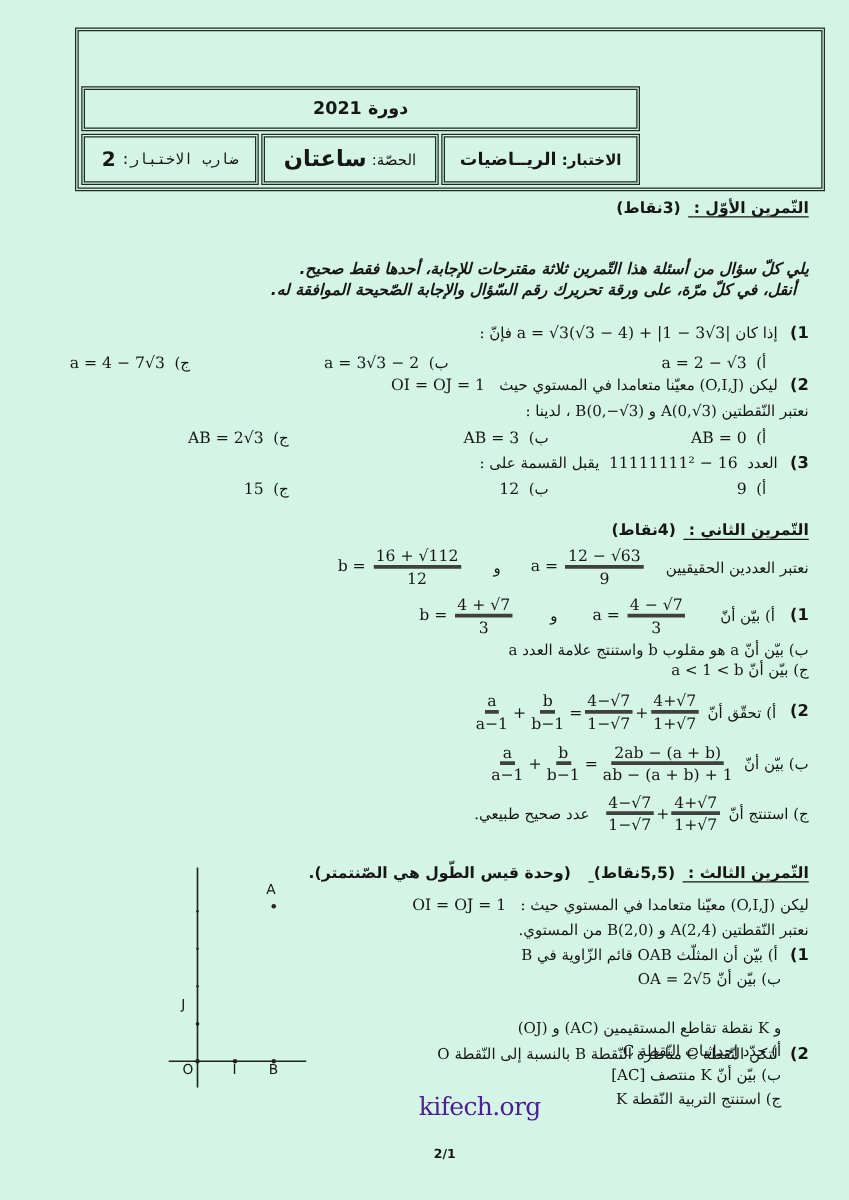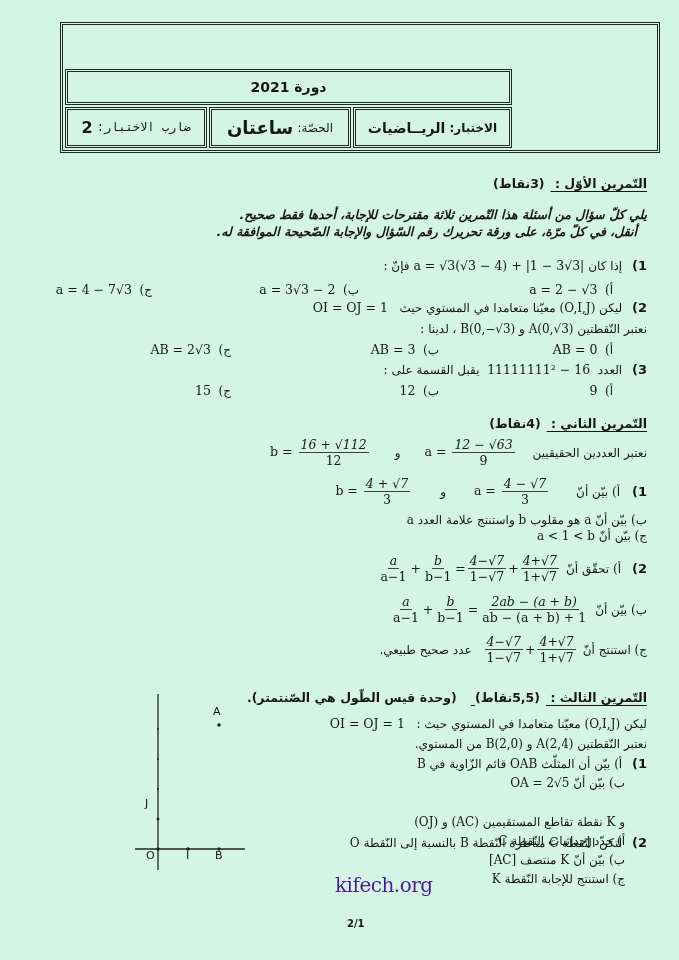--- a/index.html
+++ b/index.html
@@ -44,21 +44,21 @@
     .line {
       font-size: 12px; direction: rtl; white-space: nowrap; line-height: 16px;
     }
     .num { font-family: "DejaVu Sans", sans-serif; font-weight: bold; font-size: 13px; margin-left: 6px; }
     .math { font-family: "DejaVu Serif", serif; direction: ltr; unicode-bidi: isolate; font-size: 12.5px; }
 
     .frac {
       display: inline-flex; flex-direction: column; align-items: center; vertical-align: middle;
       font-family: "DejaVu Serif", serif; font-size: 12.5px; line-height: 15px; margin: 0 2px;
     }
-    .frac .n { border-bottom: 1px solid #404040; padding: 0 2px; font-style: italic; }
+    .frac .n { border-bottom: 3px solid #404040; padding: 0 2px; }
     .frac .d { padding: 0 2px; }
 
     .watermark {
       position: absolute; left: 335px; top: 873px;
       font-family: "DejaVu Serif", serif; font-weight: normal; font-size: 20px; color: #4c1d95;
       letter-spacing: -0.5px;
     }
     .pagenum { position: absolute; left: 347px; top: 918px; font-family: "DejaVu Sans", sans-serif; font-weight: bold; font-size: 10px; }
   </style>
 </head>
@@ -75,21 +75,21 @@
   <div class="hdr-box" style="left:146px; top:82px; width:142px; height:41px; font-size:12px;">
     <span style="font-weight:normal;">الحصّة:</span>&nbsp;
     <span style="font-size:18px;">ساعتان</span>
   </div>
   <div class="hdr-box" style="left:2px; top:82px; width:142px; height:41px; font-size:12px;">
     <span style="font-weight:normal;font-family:Liberation Mono, monospace;">ضارب الاختبار:</span>&nbsp;
     <span style="font-size:16px;">2</span>
   </div>
 </div>
 
-<div class="abs sec-title" style="right:32px; top:176px;">
+<div class="abs sec-title" style="right:32px; top:158px;">
   <span>التّمرين الأوّل :</span>
   <span class="pts">(3نقاط)</span>
 </div>
 <div class="abs instr" style="right:32px; top:206px;">يلي كلّ سؤال من أسئلة هذا التّمرين ثلاثة مقترحات للإجابة، أحدها فقط صحيح.</div>
 <div class="abs instr" style="right:42px; top:223px;">أنقل، في كلّ مرّة، على ورقة تحريرك رقم السّؤال والإجابة الصّحيحة الموافقة له.</div>
 
 <div class="abs line" style="right:32px; top:258px;">
   <span class="num">1)</span>
   <span>إذا كان</span>
   <span class="math">a = √3(√3 − 4) + |1 − 3√3|</span>
@@ -249,21 +249,21 @@
   <span>أ) بيّن أن المثلّث OAB قائم الزّاوية في B</span>
 </div>
 <div class="abs line" style="right:54px; top:775px;">ب) بيّن أنّ OA = 2√5</div>
 <div class="abs line" style="right:32px; top:795px;margin-top:40px;">
   <span class="num">2)</span>
   <span>لتكن النّقطة C مناظرة النّقطة B بالنسبة إلى النّقطة O</span>
 </div>
 <div class="abs line" style="right:54px; top:814px;">و K نقطة تقاطع المستقيمين (AC) و (OJ)</div>
 <div class="abs line" style="right:54px; top:833px;">أ) حدّد إحداثيات النّقطة C</div>
 <div class="abs line" style="right:54px; top:852px;">ب) بيّن أنّ K منتصف [AC]</div>
-<div class="abs line" style="right:54px; top:871px;">ج) استنتج للإجابة النّقطة K</div>
+<div class="abs line" style="right:54px; top:871px;">ج) استنتج التربية النّقطة K</div>
 
 <svg class="abs" style="left:125px; top:690px;" width="140" height="185" viewBox="0 0 140 185">
   <line x1="33" y1="4" x2="33" y2="180" stroke="#222" stroke-width="1.3"></line>
   <line x1="10" y1="159" x2="120" y2="159" stroke="#222" stroke-width="1.3"></line>
   <circle cx="33" cy="129" r="1.5" fill="#222"></circle>
   <circle cx="33" cy="99" r="1" fill="#222"></circle>
   <circle cx="33" cy="69" r="1" fill="#222"></circle>
   <circle cx="33" cy="39" r="1" fill="#222"></circle>
   <circle cx="33" cy="159" r="1.8" fill="#222"></circle>
   <circle cx="63" cy="159" r="1.8" fill="#222"></circle>

